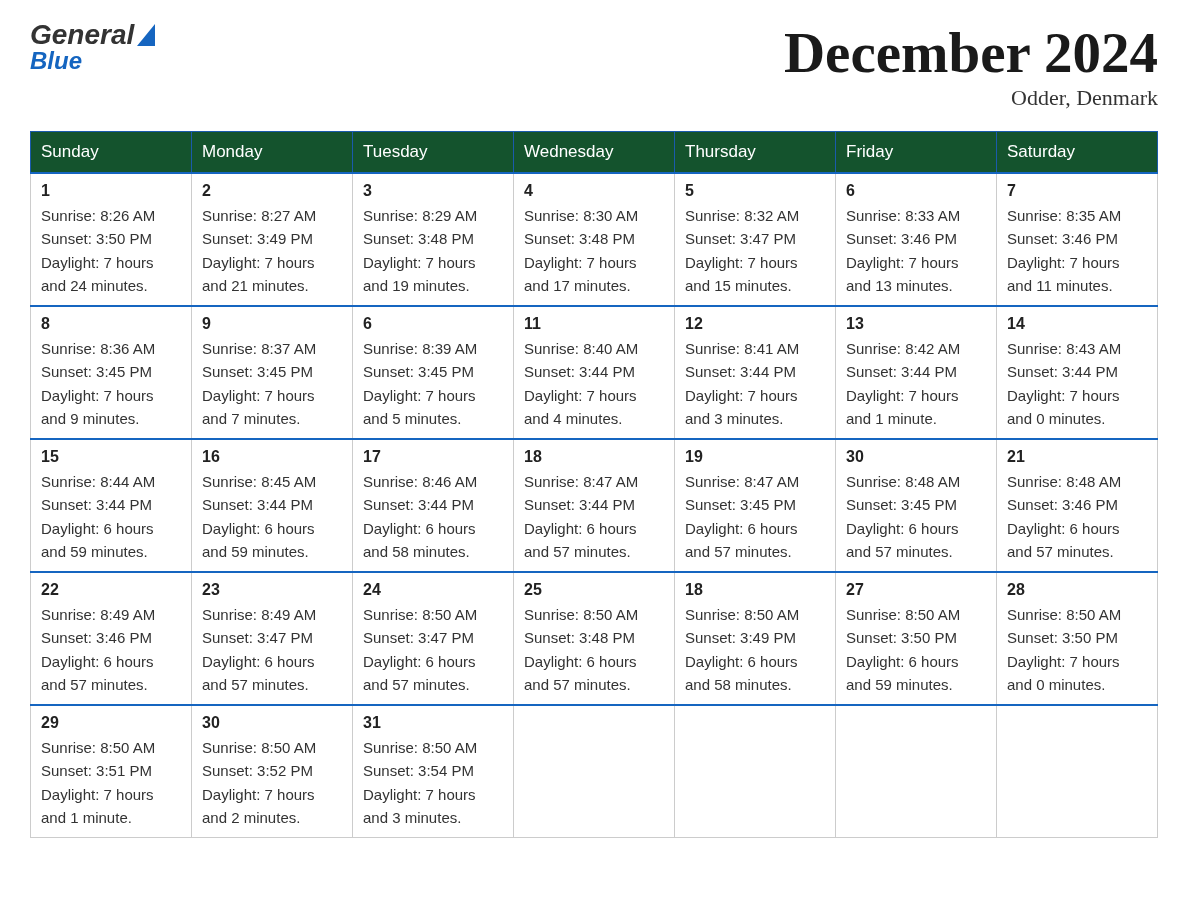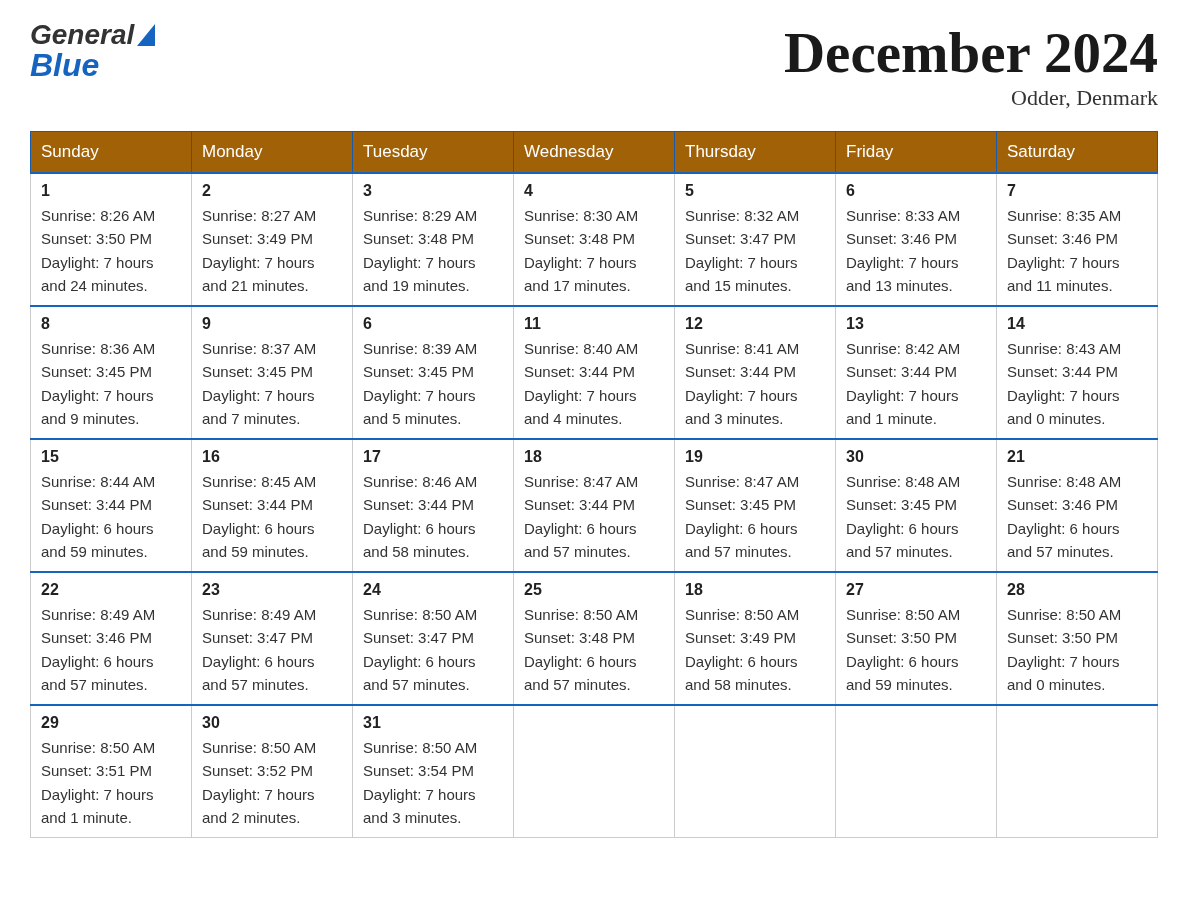--- a/index.html
+++ b/index.html
@@ -43,21 +43,21 @@
       font-size: 22px;
       color: #333;
       font-family: Georgia, serif;
     }
     .calendar {
       width: 100%;
       border-collapse: collapse;
       border: 1px solid #999;
     }
     .calendar th {
-      background-color: #a16207;
+      background-color: #14532d;
       color: #fff;
       font-size: 17px;
       font-weight: normal;
       padding: 10px 10px;
       text-align: left;
       border: 1px solid #1a5aab;
     }
     .calendar td {
       vertical-align: top;
       border: 1px solid #ccc;
@@ -93,21 +93,21 @@
     <div class="logo-text">
       <div class="logo-row">
         <span style="font-size:28px;font-weight:bold;color:#333;font-family:Arial,sans-serif;">General</span>
         <span style="display:inline-block;margin-left:3px;margin-top:4px;">
           <svg width="18" height="22" viewBox="0 0 18 22">
             <polygon points="0,22 18,22 18,0" fill="#1565c0"></polygon>
           </svg>
         </span>
       </div>
       <div>
-        <span style="font-size:32px;font-weight:bold;color:#1565c0;font-family:Arial,sans-serif;">Blue</span>
+        <span style="font-size:24px;font-weight:bold;color:#1565c0;font-family:Arial,sans-serif;">Blue</span>
       </div>
     </div>
   </div>
   <div class="title-area">
     <div class="month-title">December 2024</div>
     <div class="location">Odder, Denmark</div>
   </div>
 </div>
 
 <table class="calendar">

